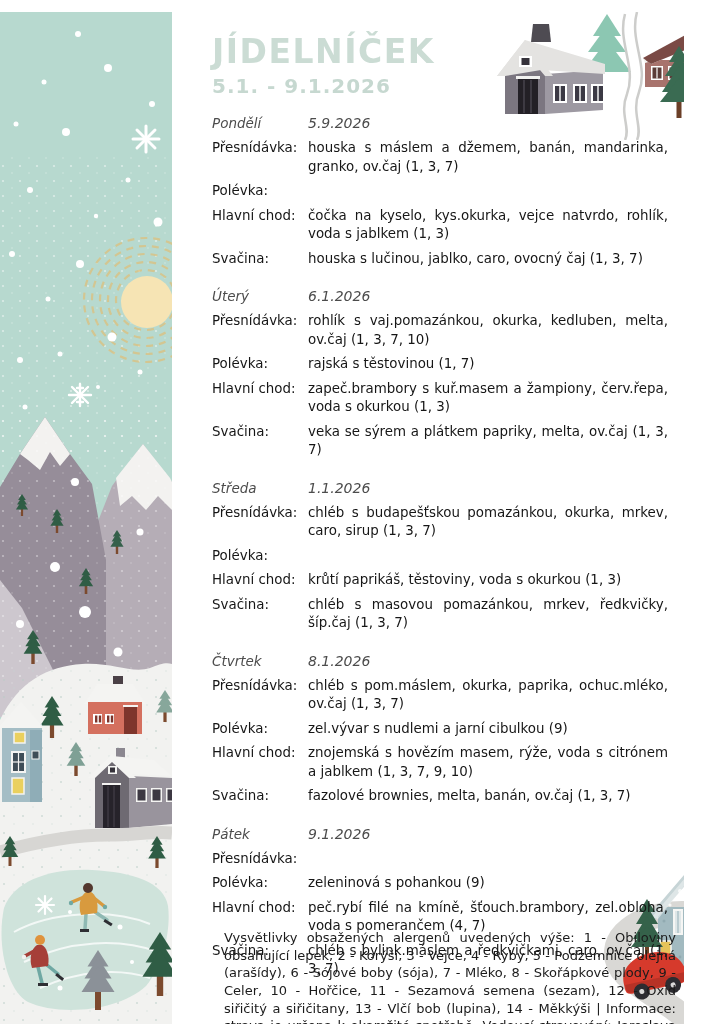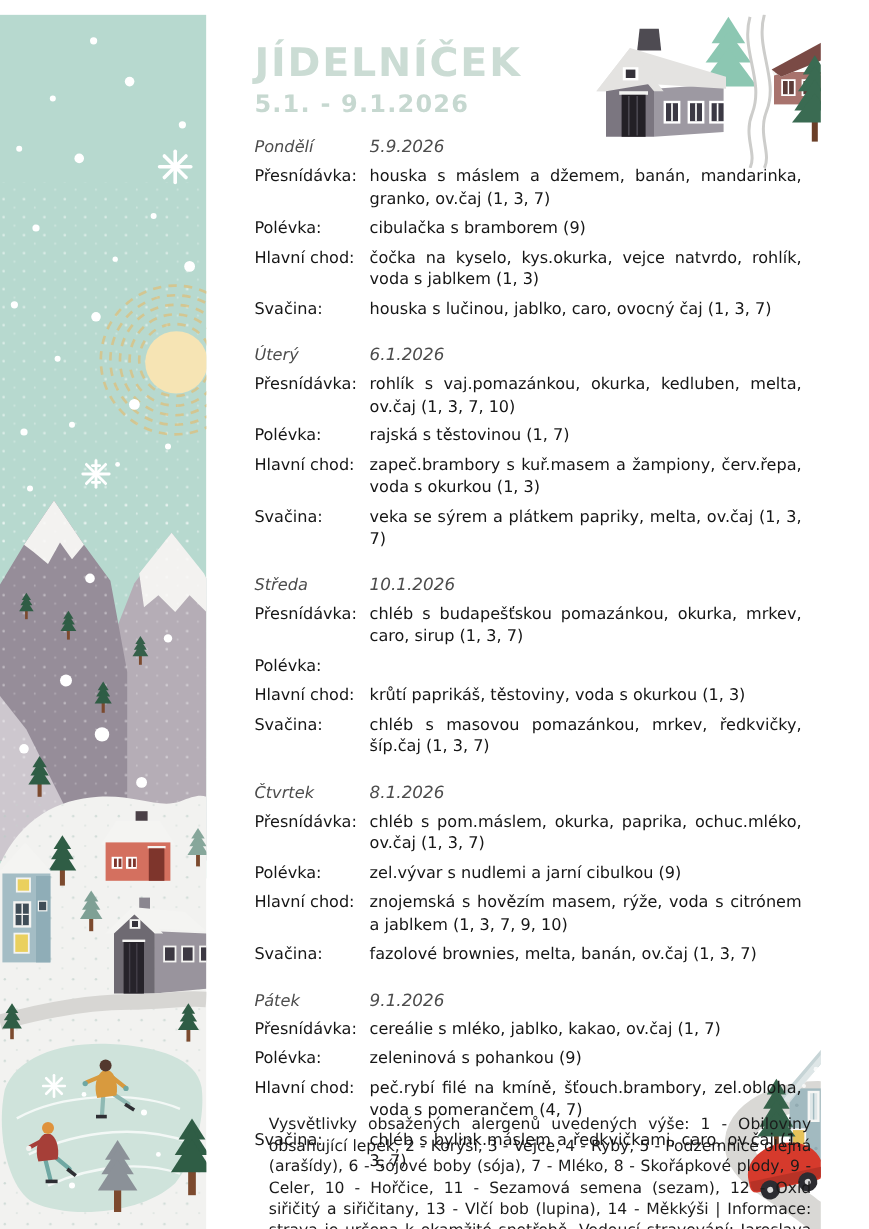--- a/index.html
+++ b/index.html
@@ -387,21 +387,20 @@
       <div class="day-header">
         <span class="day-name">Pondělí</span>
         <span class="day-date">5.9.2026</span>
       </div>
       <div class="meal-row">
         <div class="meal-label">Přesnídávka:</div>
         <div class="meal-text">houska s máslem a džemem, banán, mandarinka, granko, ov.čaj (1, 3, 7)</div>
       </div>
       <div class="meal-row">
         <div class="meal-label">Polévka:</div>
-        <div class="meal-text">cibulačka s bramborem (9)</div>
       </div>
       <div class="meal-row">
         <div class="meal-label">Hlavní chod:</div>
         <div class="meal-text">čočka na kyselo, kys.okurka, vejce natvrdo, rohlík, voda s jablkem (1, 3)</div>
       </div>
       <div class="meal-row">
         <div class="meal-label">Svačina:</div>
         <div class="meal-text">houska s lučinou, jablko, caro, ovocný čaj (1, 3, 7)</div>
       </div>
     </section>
@@ -425,21 +424,21 @@
       </div>
       <div class="meal-row">
         <div class="meal-label">Svačina:</div>
         <div class="meal-text">veka se sýrem a plátkem papriky, melta, ov.čaj (1, 3, 7)</div>
       </div>
     </section>
 
     <section class="day">
       <div class="day-header">
         <span class="day-name">Středa</span>
-        <span class="day-date">10.1.2026</span>
+        <span class="day-date">1.1.2026</span>
       </div>
       <div class="meal-row">
         <div class="meal-label">Přesnídávka:</div>
         <div class="meal-text">chléb s budapešťskou pomazánkou, okurka, mrkev, caro, sirup (1, 3, 7)</div>
       </div>
       <div class="meal-row">
         <div class="meal-label">Polévka:</div>
       </div>
       <div class="meal-row">
         <div class="meal-label">Hlavní chod:</div>
@@ -474,21 +473,20 @@
       </div>
     </section>
 
     <section class="day">
       <div class="day-header">
         <span class="day-name">Pátek</span>
         <span class="day-date">9.1.2026</span>
       </div>
       <div class="meal-row">
         <div class="meal-label">Přesnídávka:</div>
-        <div class="meal-text">cereálie s mléko, jablko, kakao, ov.čaj (1, 7)</div>
       </div>
       <div class="meal-row">
         <div class="meal-label">Polévka:</div>
         <div class="meal-text">zeleninová s pohankou (9)</div>
       </div>
       <div class="meal-row">
         <div class="meal-label">Hlavní chod:</div>
         <div class="meal-text">peč.rybí filé na kmíně, šťouch.brambory, zel.obloha, voda s pomerančem (4, 7)</div>
       </div>
       <div class="meal-row">

